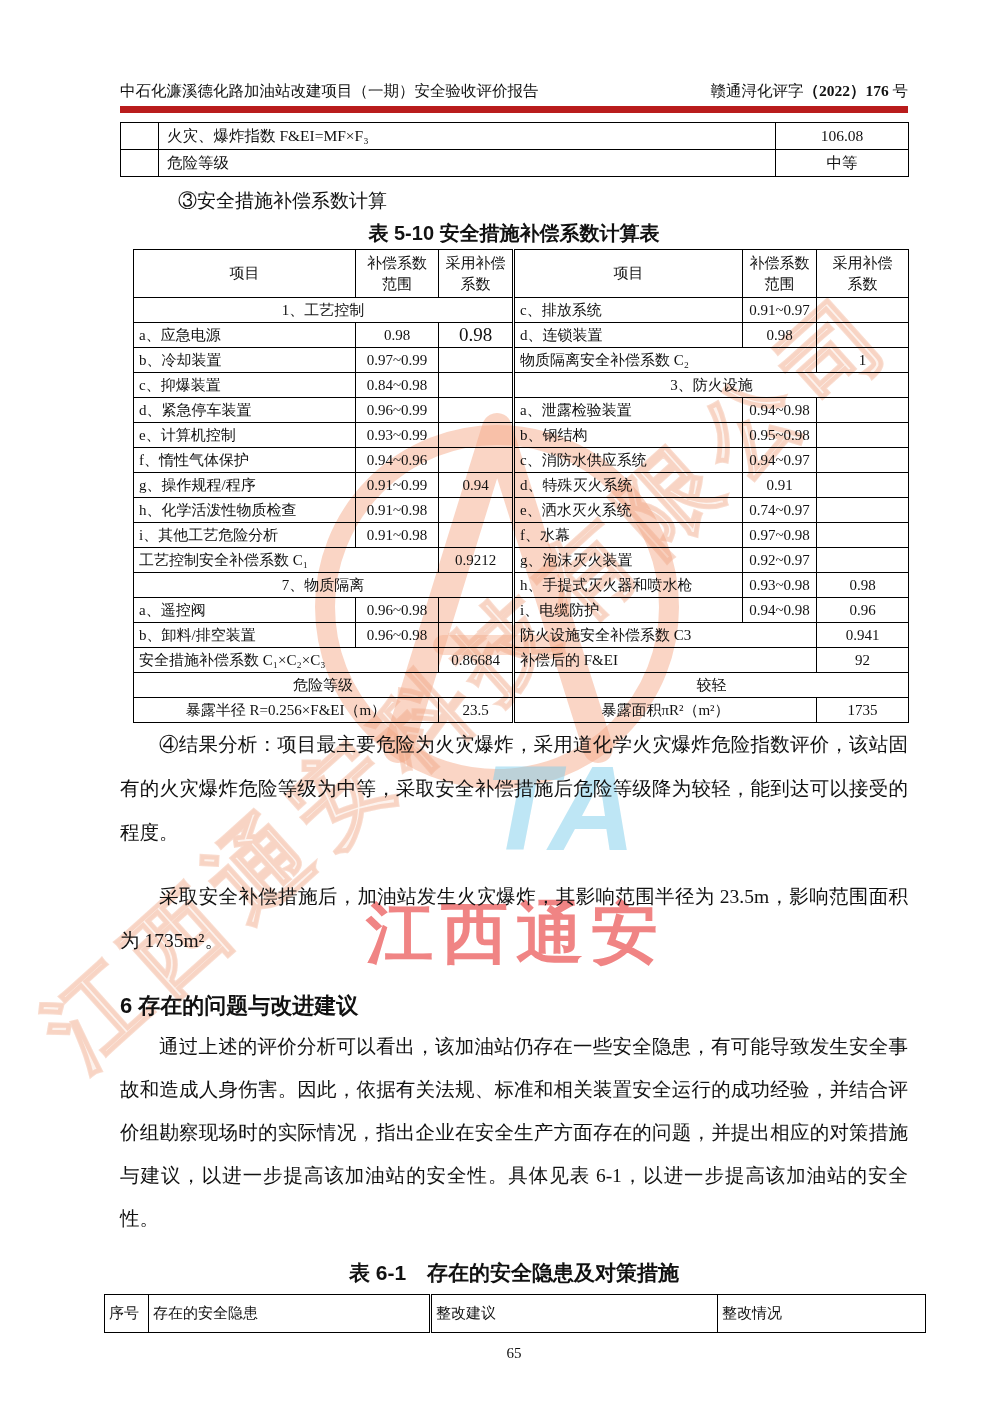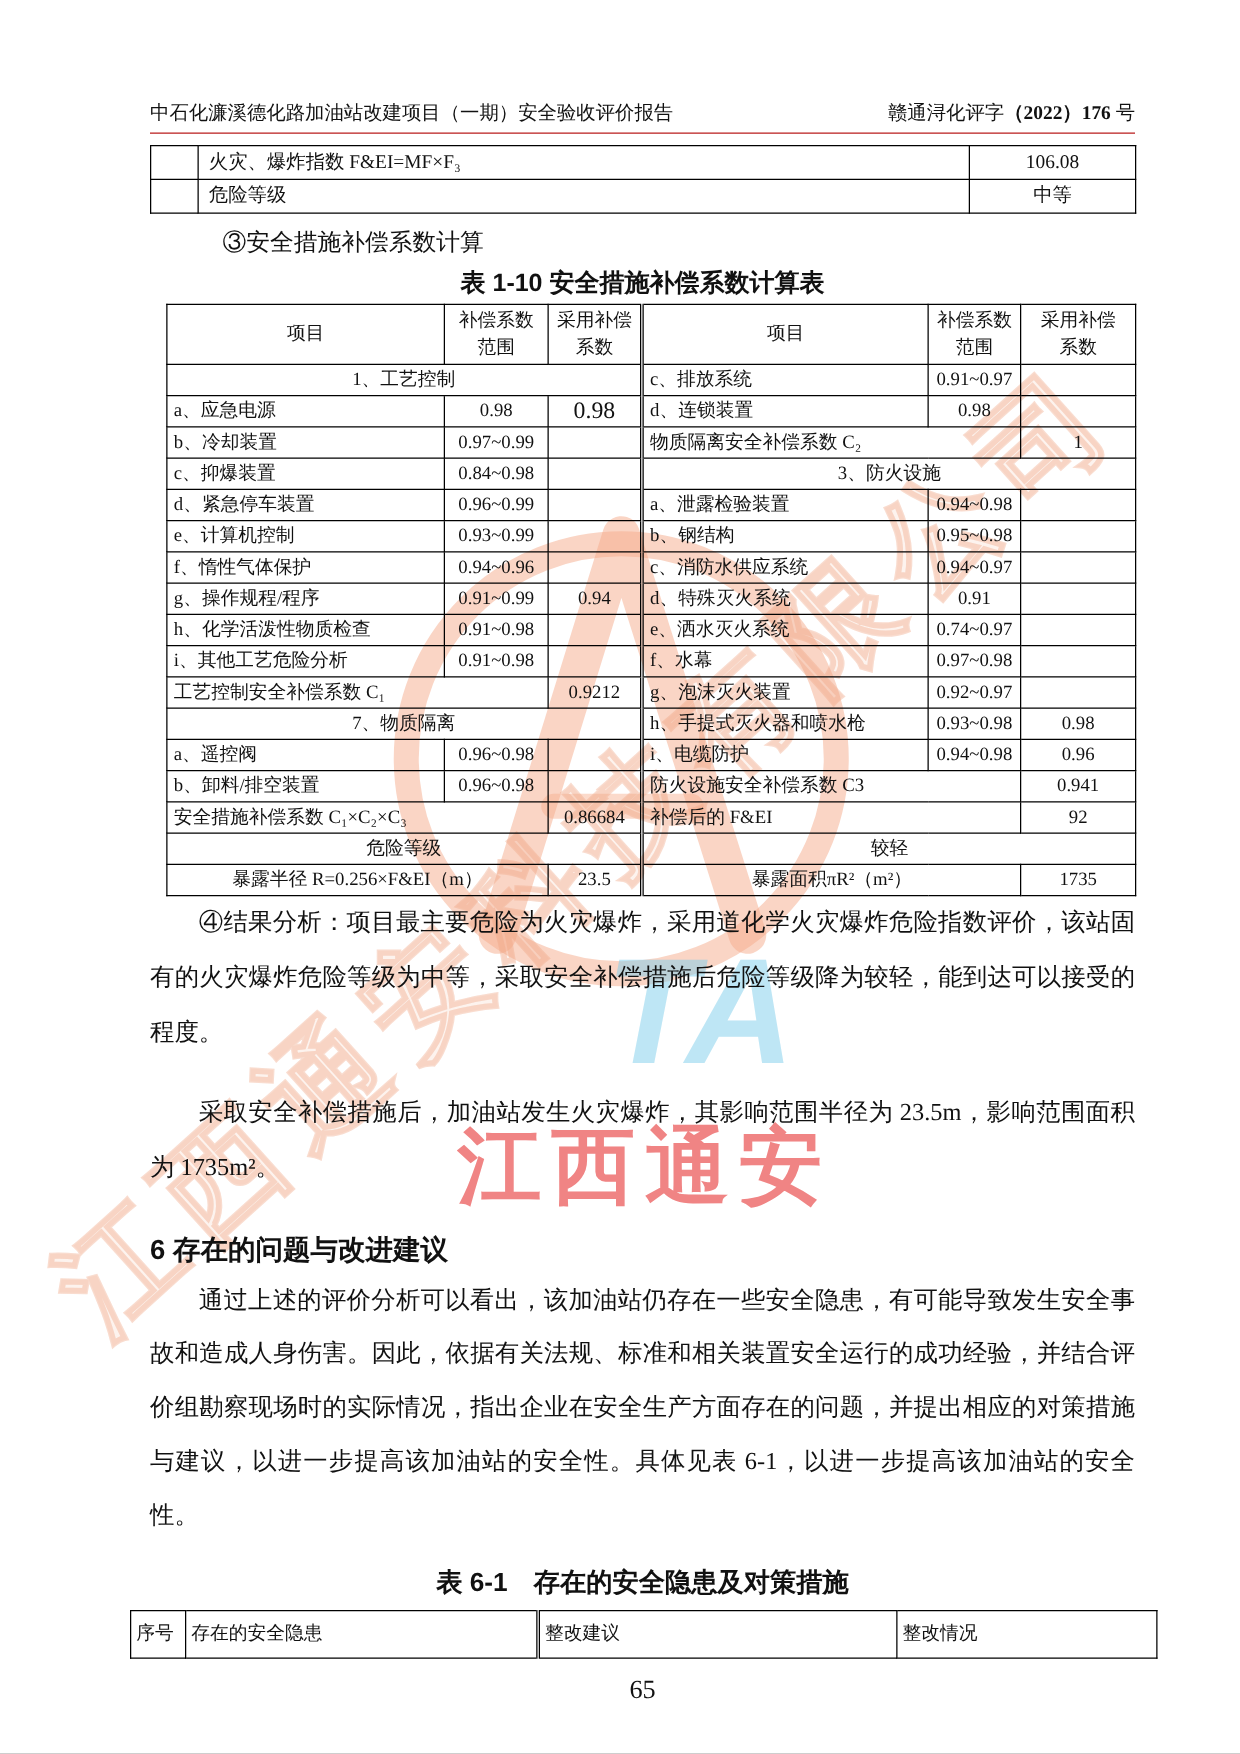--- a/index.html
+++ b/index.html
@@ -22,21 +22,21 @@
     position:absolute;left:366px;top:888px;
     font-family:Liberation Serif, serif;
     font-size:67px;font-weight:bold;letter-spacing:8px;white-space:nowrap;
     color:#f08484;
   }
   
   .content{position:absolute;left:120px;top:80px;width:788px;z-index:1;}
   .pghead{
     display:flex;justify-content:space-between;align-items:flex-end;
     font-size:15.5px;line-height:22px;
-    border-bottom:1px solid #b91c1c;padding-bottom:4px;
+    border-bottom:7px solid #b91c1c;padding-bottom:4px;
   }
   .pghead .bold{font-weight:bold;}
   table{border-collapse:collapse;background:transparent;}
   td,th{border:1px solid #000;background:transparent;font-weight:normal;}
   .tc{text-align:center;}
   .big{font-size:19px;}
   .rs{border-left:3px double #000;}
   
   .ttop{width:788px;margin-top:9px;table-layout:fixed;font-size:15.5px;}
   .ttop td{height:26px;line-height:26px;padding:0 8px;}
@@ -56,21 +56,21 @@
     text-indent:39px;
   }
   .ch6{
     margin-top:28px;font-size:22px;line-height:30px;font-weight:bold;
     font-family:"Liberation Sans","DejaVu Sans",sans-serif;
   }
   .para.p3{line-height:43px;margin-top:4px;}
   .t61-title{margin-top:20px;font-size:21px;}
   .t61{width:821px;margin:8px 0 0 -16px;table-layout:fixed;font-size:15px;}
   .t61 th{height:37px;line-height:37px;text-align:left;padding:0 4px;}
-  .pageno{margin-top:12px;text-align:center;font-size:21px;}
+  .pageno{margin-top:12px;text-align:center;font-size:15px;}
 </style>
 </head>
 <body>
 
 <div class="page">
 
   <div class="wm">
     <div class="wm-diagonal">江西通安科技有限公司</div>
     <svg width="992" height="1403" viewBox="0 0 992 1403">
       <circle cx="497" cy="607" r="172" fill="none" stroke="rgba(246,172,140,0.5)" stroke-width="20"></circle>
@@ -104,21 +104,21 @@
           </tr>
           <tr>
             <td class=""></td>
             <td class="">危险等级</td>
             <td class="tc">中等</td>
           </tr>
         </tbody>
     </table>
 
     <div class="h3s">③安全措施补偿系数计算</div>
-    <div class="t510-title">表 1-10 安全措施补偿系数计算表</div>
+    <div class="t510-title">表 5-10 安全措施补偿系数计算表</div>
 
     <table class="t510" id="t510">
       <colgroup>
         <col style="width:222px">
           <col style="width:83px">
           <col style="width:75px">
         <col style="width:229px">
           <col style="width:74px">
           <col style="width:92px">
       </colgroup>

